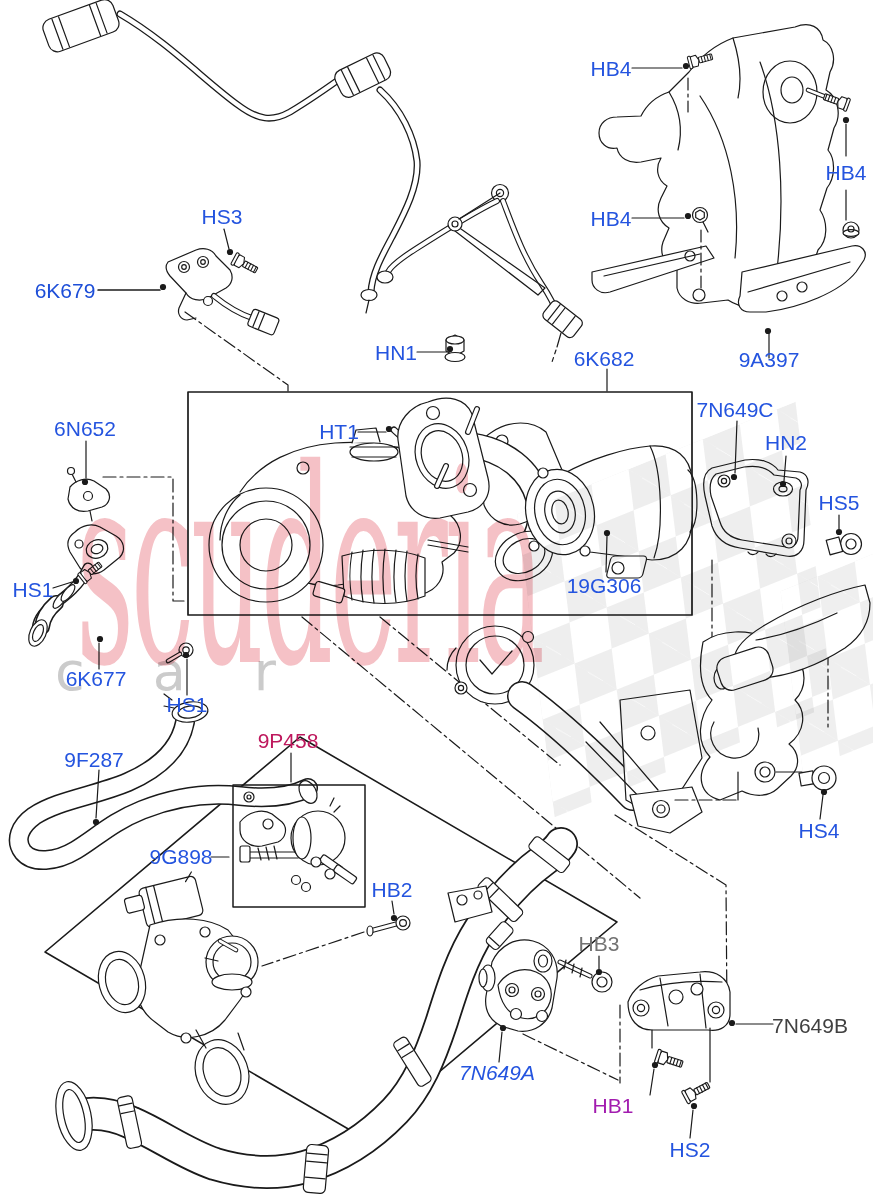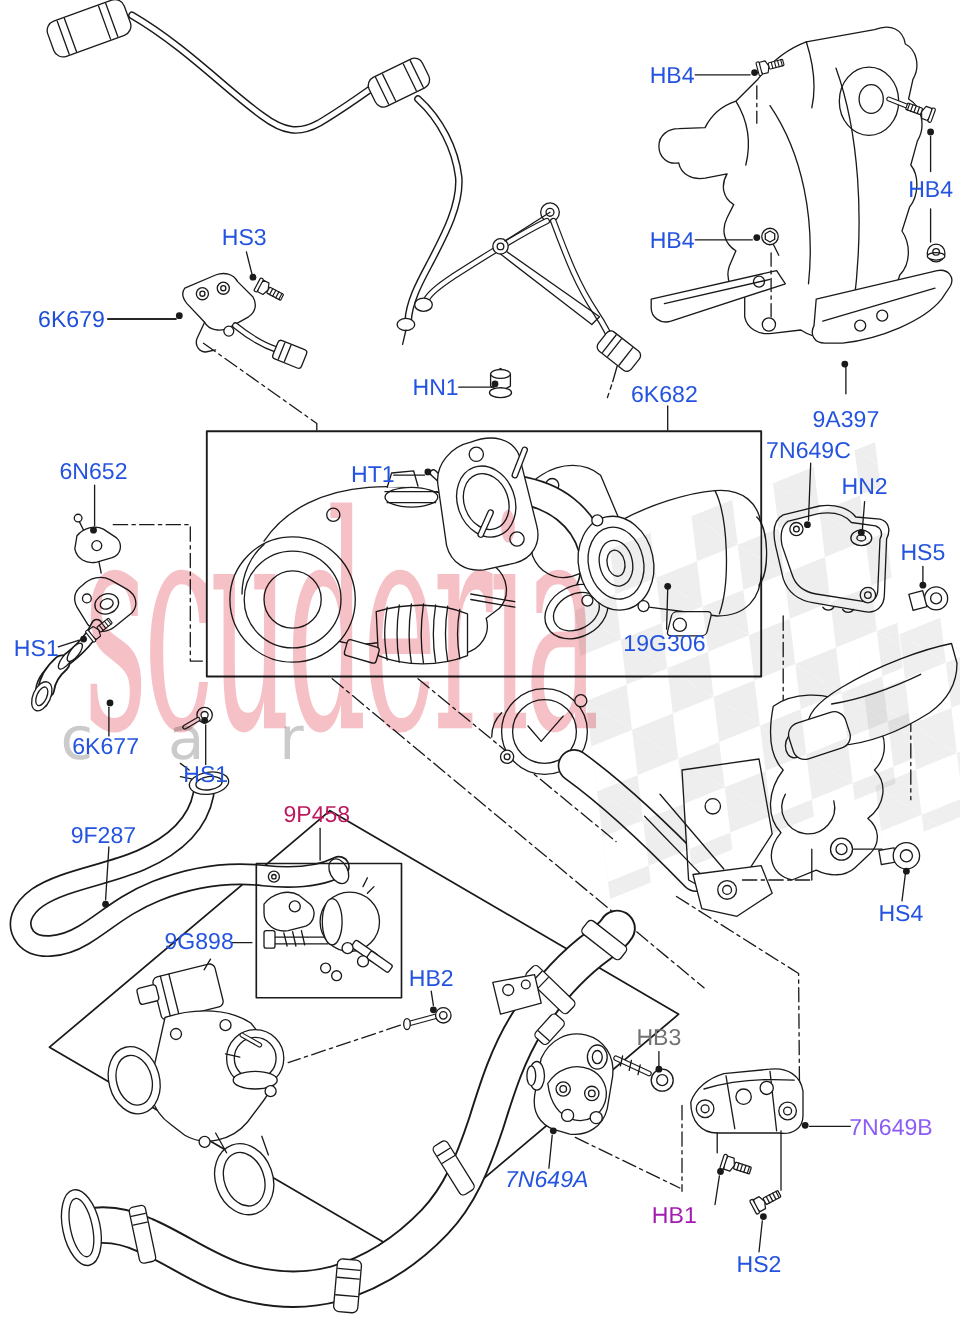--- a/index.html
+++ b/index.html
@@ -508,37 +508,37 @@
   <div class="flag flag2" style="--chk: #e0e0e0;"></div>
   <div class="brand" style="color: rgb(238, 152, 160);">scuderia</div>
   <div class="tag tag-left" style="color: rgb(194, 194, 194);">car</div>
 
   <div id="labels">
       <div class="part-label" style="left: 222px; top: 217px; color: rgb(36, 84, 223);">HS3</div>
       <div class="part-label" style="left: 65px; top: 291px; color: #1d4ed8;">6K679</div>
       <div class="part-label" style="left: 611px; top: 69px; color: rgb(36, 84, 223);">HB4</div>
       <div class="part-label" style="left: 846px; top: 173px; color: rgb(36, 84, 223);">HB4</div>
       <div class="part-label" style="left: 611px; top: 219px; color: rgb(36, 84, 223);">HB4</div>
-      <div class="part-label" style="left: 769px; top: 382px; color: rgb(36, 84, 223);">9A397</div>
+      <div class="part-label" style="left: 769px; top: 360px; color: rgb(36, 84, 223);">9A397</div>
       <div class="part-label" style="left: 604px; top: 359px; color: rgb(36, 84, 223);">6K682</div>
       <div class="part-label" style="left: 396px; top: 353px; color: rgb(36, 84, 223);">HN1</div>
       <div class="part-label" style="left: 339px; top: 432px; color: rgb(36, 84, 223);">HT1</div>
       <div class="part-label" style="left: 735px; top: 410px; color: rgb(36, 84, 223);">7N649C</div>
       <div class="part-label" style="left: 786px; top: 443px; color: rgb(36, 84, 223);">HN2</div>
       <div class="part-label" style="left: 839px; top: 503px; color: rgb(36, 84, 223);">HS5</div>
       <div class="part-label" style="left: 604px; top: 586px; color: rgb(36, 84, 223);">19G306</div>
       <div class="part-label" style="left: 85px; top: 429px; color: rgb(36, 84, 223);">6N652</div>
       <div class="part-label" style="left: 33px; top: 590px; color: rgb(36, 84, 223);">HS1</div>
       <div class="part-label" style="left: 96px; top: 679px; color: rgb(36, 84, 223);">6K677</div>
       <div class="part-label" style="left: 187px; top: 705px; color: rgb(36, 84, 223);">HS1</div>
       <div class="part-label" style="left: 94px; top: 760px; color: rgb(36, 84, 223);">9F287</div>
       <div class="part-label" style="left: 288px; top: 741px; color: #be185d;">9P458</div>
       <div class="part-label" style="left: 181px; top: 857px; color: rgb(36, 84, 223);">9G898</div>
       <div class="part-label" style="left: 392px; top: 890px; color: rgb(36, 84, 223);">HB2</div>
       <div class="part-label" style="left: 819px; top: 831px; color: rgb(36, 84, 223);">HS4</div>
       <div class="part-label" style="left: 497px; top: 1073px; color: rgb(36, 84, 223); font-style: italic;">7N649A</div>
       <div class="part-label" style="left: 599px; top: 944px; color: #737373;">HB3</div>
       <div class="part-label" style="left: 613px; top: 1106px; color: #a21caf;">HB1</div>
       <div class="part-label" style="left: 690px; top: 1150px; color: rgb(36, 84, 223);">HS2</div>
-      <div class="part-label" style="left: 810px; top: 1026px; color: #8b5cf6;">7N649B</div>
+      <div class="part-label" style="left: 810px; top: 1026px; color: #404040;">7N649B</div>
     </div>
 
 </div>
 
 </body></html>

